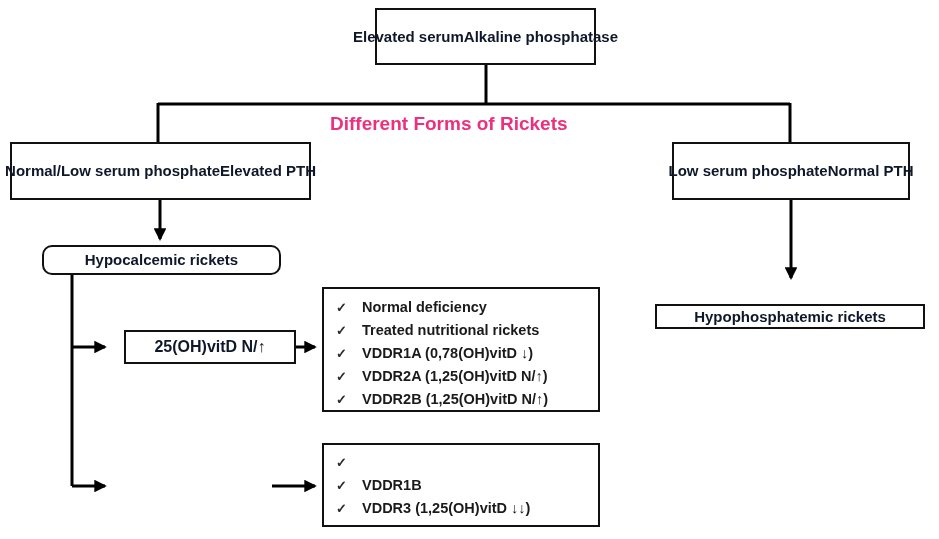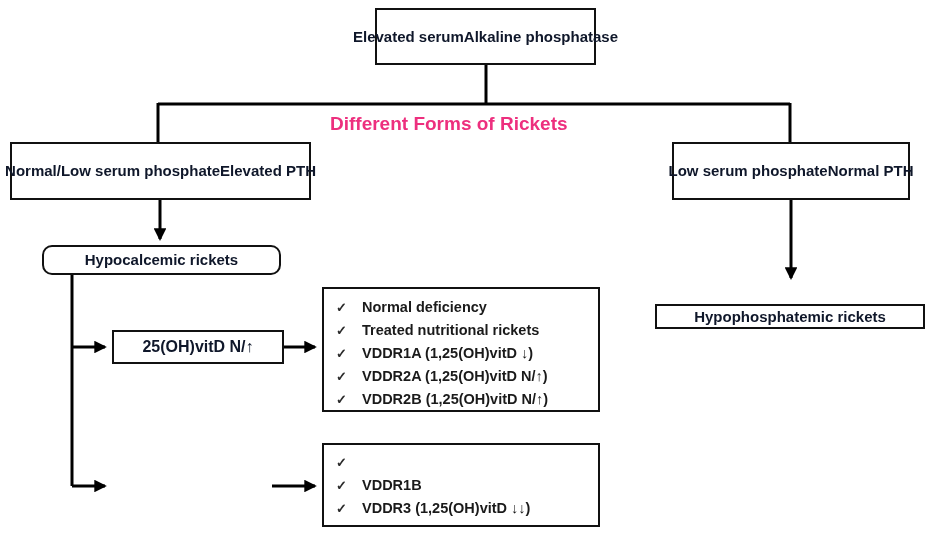--- a/index.html
+++ b/index.html
@@ -30,21 +30,21 @@
     display: flex;
     align-items: center;
     justify-content: center;
     text-align: center;
     color: #0f172a;
     font-weight: bold;
     line-height: 1.3;
   }
   .node .ln { white-space: nowrap; }
   .fs15 { font-size: 15px; }
-  .fs16 { font-size: 16px; }
+  .fs16 { font-size: 16px; margin-left: 12px; }
   .title {
     position: absolute;
     left: 330px;
     top: 113px;
     width: 320px;
     text-align: left;
     font-size: 19px;
     font-weight: bold;
     white-space: nowrap;
   }
@@ -145,21 +145,21 @@
       <li>
         <span class="check">✓</span>
         <span>Normal deficiency</span>
       </li>
       <li>
         <span class="check">✓</span>
         <span>Treated nutritional rickets</span>
       </li>
       <li>
         <span class="check">✓</span>
-        <span>VDDR1A (1,25(OH)vitD ↓)</span>
+        <span>VDDR1A (0,78(OH)vitD ↓)</span>
       </li>
       <li>
         <span class="check">✓</span>
         <span>VDDR2A (1,25(OH)vitD N/↑)</span>
       </li>
       <li>
         <span class="check">✓</span>
         <span>VDDR2B (1,25(OH)vitD N/↑)</span>
       </li>
     </ul>

